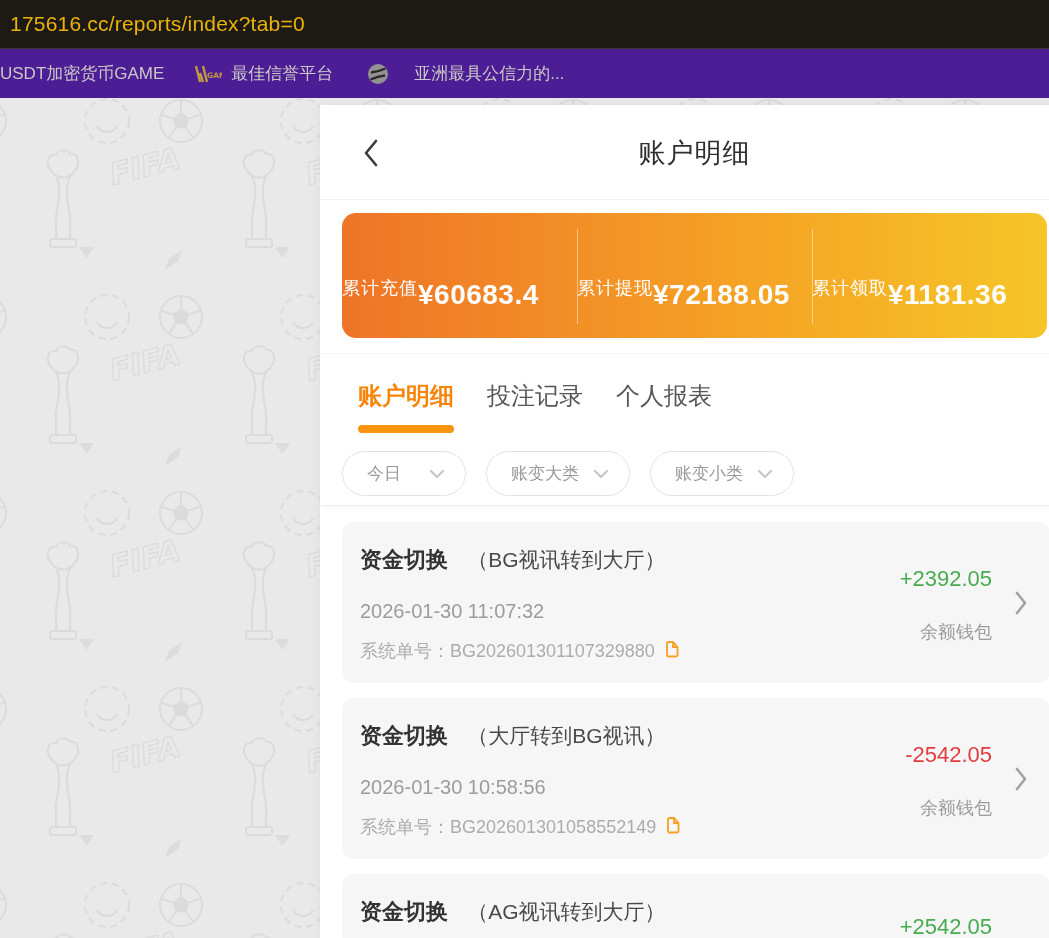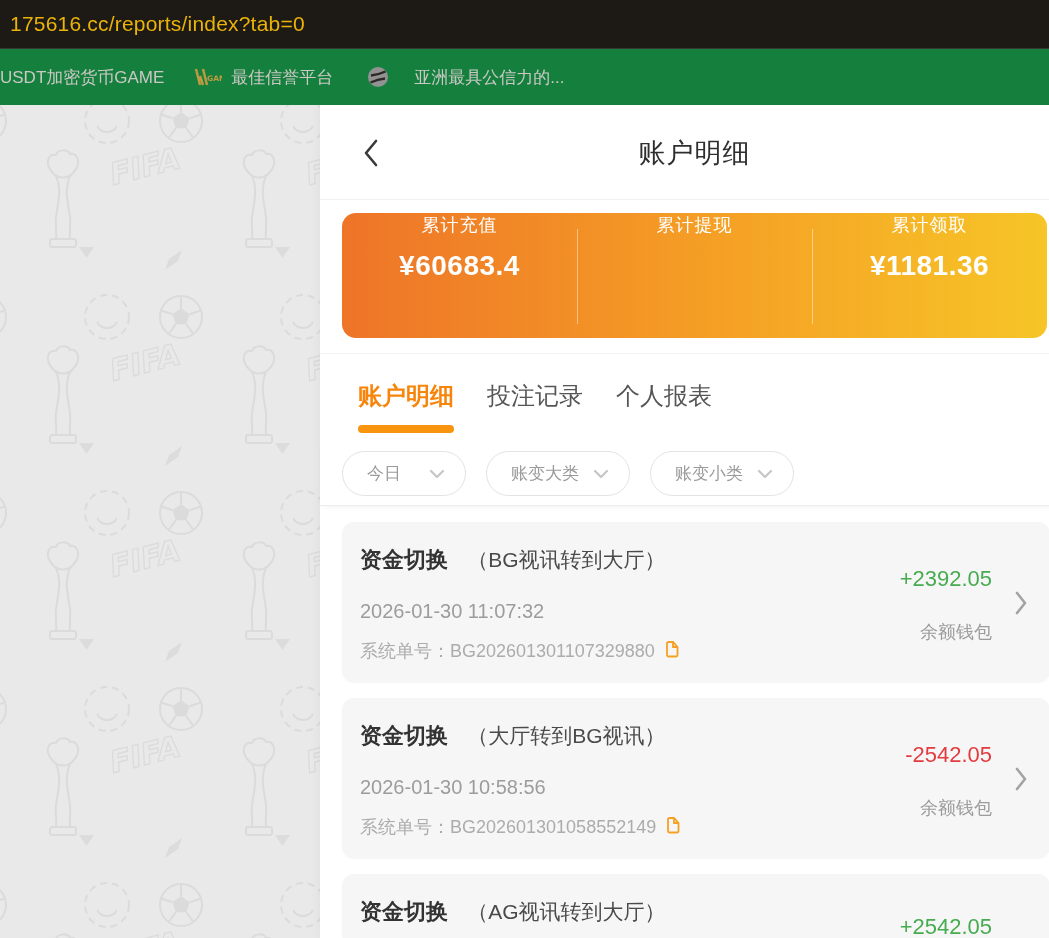--- a/index.html
+++ b/index.html
@@ -12,22 +12,22 @@
   
   .bg-pattern { position:absolute; left:0; top:0; width:1049px; height:938px; }
 
   
   .url-bar {
     position:absolute; left:0; top:0; width:1049px; height:48px;
     background:#1d1915; display:flex; align-items:center; z-index:30;
   }
   .url-text { color:#eab308; font-size:21px; padding-left:10px; letter-spacing:.2px; }
   .bookmarks-bar {
-    position:absolute; left:0; top:48px; width:1049px; height:57px;
-    background:#15803d; border-top:1px solid #3b3733;
+    position:absolute; left:0; top:48px; width:1049px; height:50px;
+    background:#4c1d95; border-top:1px solid #3b3733;
     display:flex; align-items:center; z-index:30;
   }
   .bookmark { display:flex; align-items:center; color:#cbc8c5; font-size:17px; cursor:default; white-space:nowrap; }
   .bm-1 { margin-left:0; }
   .bm-2 { margin-left:30px; }
   .bm-3 { margin-left:34px;gap:16px; }
   .bookmark .bm-icon { margin-right:9px; display:inline-flex; }
 
   
   .content {
@@ -43,21 +43,21 @@
     display:flex; align-items:center; justify-content:center;
     font-size:27px; color:#2f2f2f; font-weight:500; letter-spacing:1px;
   }
 
   
   .summary-wrap { padding:13px 22px 15px 22px; }
   .summary-card {
     height:125px; border-radius:14px; display:flex;
     background:linear-gradient(90deg,#ee7428 0%,#f5a125 55%,#f6c527 100%);
   }
-  .sum-col { flex:1; position:relative; display:flex; flex-direction:column; align-items:center; }
+  .sum-col { flex:1; position:relative; display:flex; flex-direction:row; align-items:center; padding-top:25px; }
   .sum-col + .sum-col::before {
     content:""; position:absolute; left:0; top:16px; bottom:14px;
     width:1px; background:rgba(255,255,255,.45);
   }
   .sum-label { color:#ffffff; font-size:18px; letter-spacing:1px; }
   .sum-value { color:#ffffff; font-size:28px; font-weight:bold; margin-top:13px; letter-spacing:.5px; }
 
   
   .tabs-row { display:flex; gap:33px; padding:26px 0 0 38px; height:87px; border-top:1px solid #f4f4f4; }
   .tab { font-size:24px; color:#565656; cursor:pointer; display:flex; flex-direction:column; align-items:center; }
@@ -216,20 +216,21 @@
   </div>
 
   <div class="summary-wrap">
     <div class="summary-card">
       <div class="sum-col">
         <div class="sum-label">累计充值</div>
         <div class="sum-value">¥60683.4</div>
       </div>
       <div class="sum-col">
         <div class="sum-label">累计提现</div>
+        <div class="sum-value">¥72188.05</div>
       </div>
       <div class="sum-col">
         <div class="sum-label">累计领取</div>
         <div class="sum-value">¥1181.36</div>
       </div>
     </div>
   </div>
 
   <div class="tabs-row">
     <div class="tab active">

